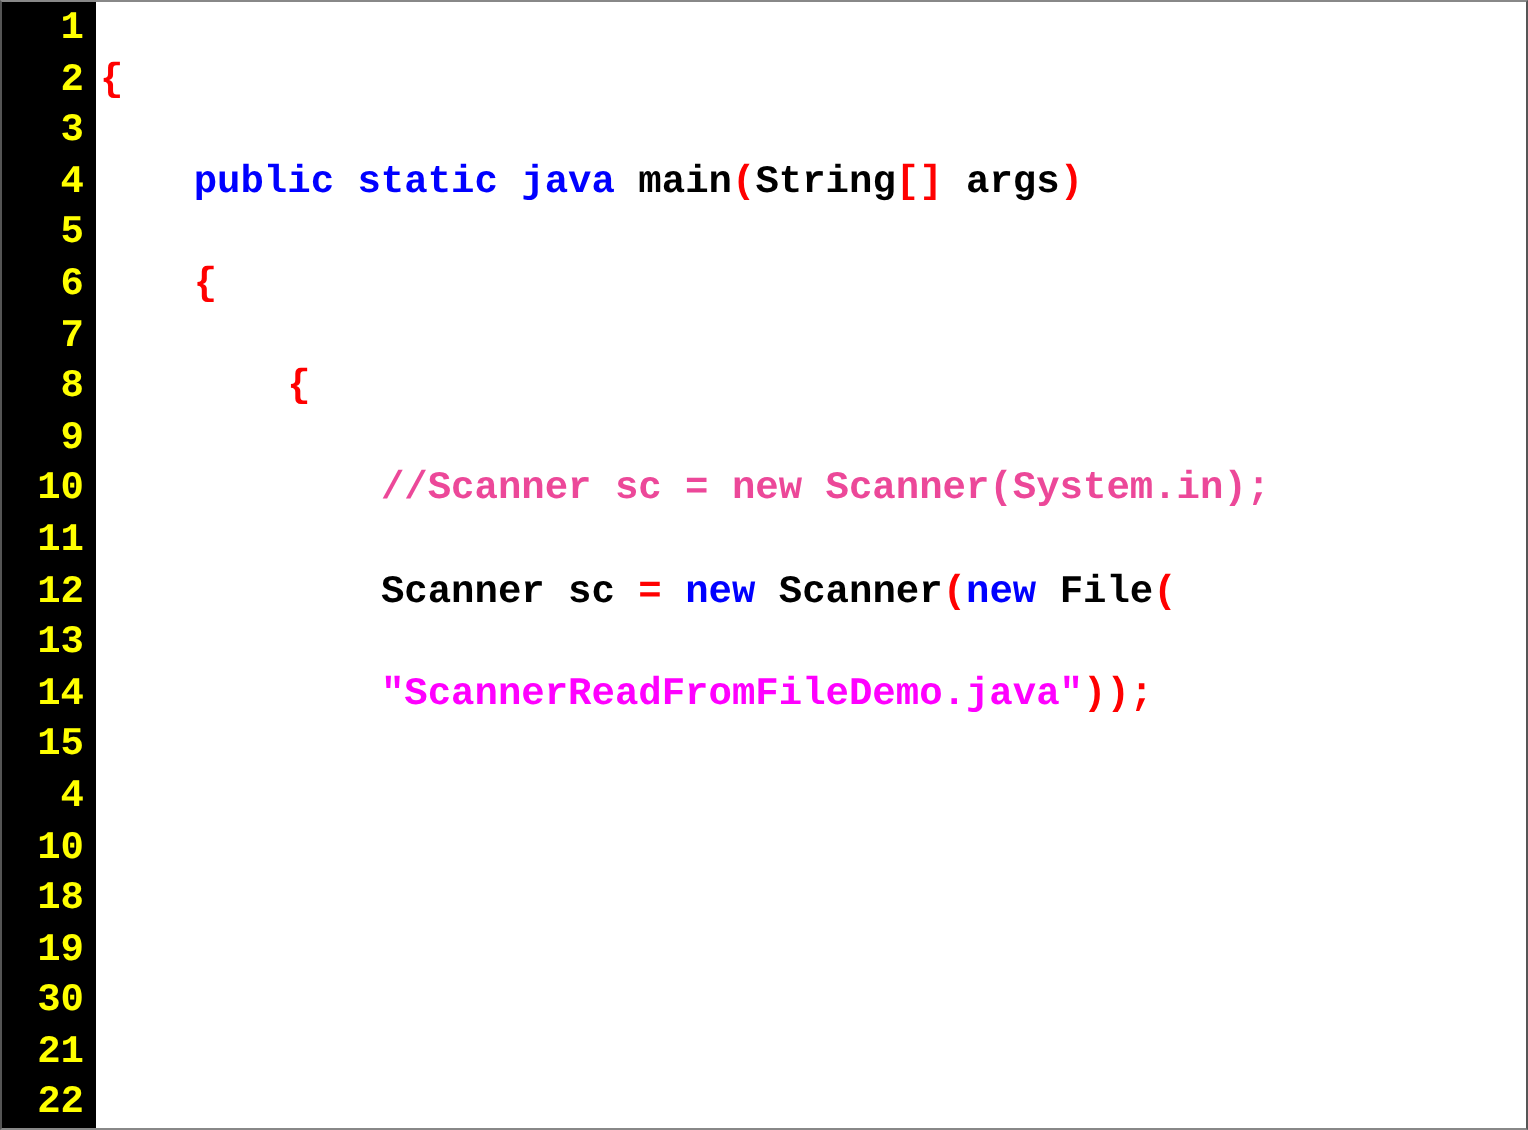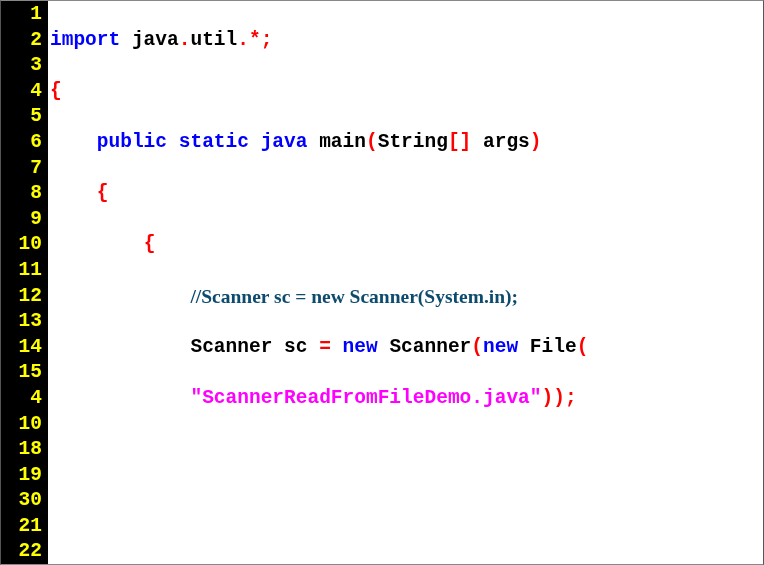--- a/index.html
+++ b/index.html
@@ -34,21 +34,21 @@
     background: #ffffff;
     white-space: pre;
     overflow: hidden;
     padding-top: 1px;
     padding-left: 2px;
   }
   .line { height: 25.6px; }
   .kw { color: #0000ff; }          
   .plain { color: #000000; }        
   .paren { color: #ff0000; }         
-  .comment { color: #0c4a6e; font-family: Liberation Serif, serif; }      
+  .comment { color: #ec4899; }      
   .str { color: #ff00ff; }
 </style>
 </head>
 <body>
 
 <div class="editor">
   <div class="gutter">
     <div class="line">1</div>
     <div class="line">2</div>
     <div class="line">3</div>
@@ -66,21 +66,20 @@
     <div class="line">15</div>
     <div class="line">4</div>
     <div class="line">10</div>
     <div class="line">18</div>
     <div class="line">19</div>
     <div class="line">30</div>
     <div class="line">21</div>
     <div class="line">22</div>
   </div>
   <div class="code">
-<div class="line"><span class="kw">import</span><span class="plain"> java</span><span class="paren">.</span><span class="plain">util</span><span class="paren">.*;</span></div>
 <div class="line"><span class="paren">{</span></div>
 <div class="line"><span>    </span><span class="kw">public</span><span> </span><span class="kw">static</span><span> </span><span class="kw">java</span><span> </span><span class="plain">main</span><span class="paren">(</span><span class="plain">String</span><span class="paren">[]</span><span> </span><span class="plain">args</span><span class="paren">)</span></div>
 <div class="line"><span>    </span><span class="paren">{</span></div>
 <div class="line"><span>        </span><span class="paren">{</span></div>
 <div class="line"><span>            </span><span class="comment">//Scanner sc = new Scanner(System.in);</span></div>
 <div class="line"><span>            </span><span class="plain">Scanner sc </span><span class="paren">=</span><span> </span><span class="kw">new</span><span> </span><span class="plain">Scanner</span><span class="paren">(</span><span class="kw">new</span><span> </span><span class="plain">File</span><span class="paren">(</span></div>
 <div class="line"><span>            </span><span class="str">"ScannerReadFromFileDemo.java"</span><span class="paren">))</span><span class="paren">;</span></div>
 
 
 

